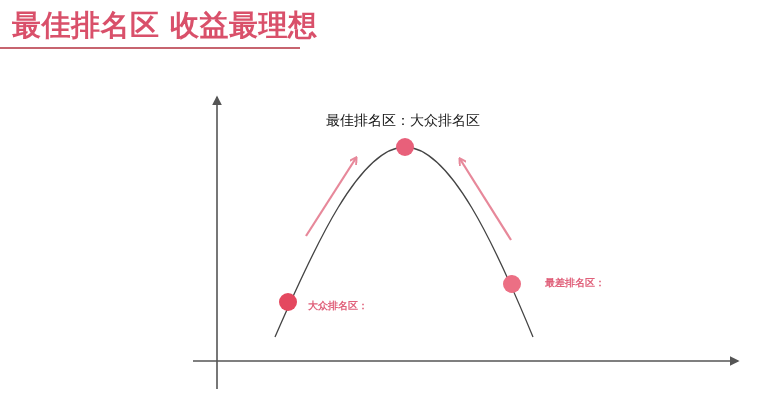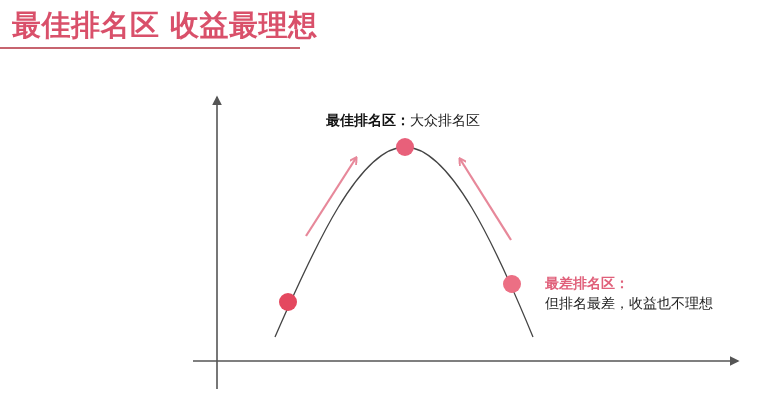--- a/index.html
+++ b/index.html
@@ -10,23 +10,23 @@
   .title {
     position: absolute; left: 12px; top: 6px;
     font-size: 29px; font-weight: bold; color: #d9506a; letter-spacing: 0.5px;
     white-space: nowrap;
     text-align: right;
   }
   .title-underline {
     position: absolute; left: 0; top: 47px; width: 300px; height: 2px; background: #c7646f;
   }
   svg.diagram { position: absolute; left: 0; top: 0; }
-  .label { position: absolute; white-space: nowrap; font-size: 14px; line-height: 20px; color: #222; }
+  .label { position: absolute; white-space: nowrap; font-size: 10px; line-height: 20px; color: #222; }
   .label .head-pink { color: #e0607a; font-weight: bold; }
-  .label .head-dark { color: #111; font-weight: bold; }
+  .label .head-dark { color: #111; font-weight: normal; }
   .peak-label { left: 326px; top: 110px; font-size: 14px; }
   .left-label { left: 308px; top: 296px; }
   .right-label { left: 545px; top: 273px; }
 </style>
 </head>
 <body>
 
 <div class="title">最佳排名区 收益最理想</div>
 <div class="title-underline"></div>
 
@@ -53,18 +53,18 @@
   <circle cx="405" cy="147" r="9" fill="#e8607a"></circle>
   <circle cx="288" cy="302" r="9" fill="#e4485f"></circle>
   <circle cx="512" cy="284" r="9" fill="#ec6f84"></circle>
 </svg>
 
 <div class="label peak-label">
   <span class="head-dark">最佳排名区：</span><span>大众排名区</span>
 </div>
 
 <div class="label left-label">
+  <div class="head-pink">大众排名区：</div>
 </div>
 
 <div class="label right-label">
   <div class="head-pink">最差排名区：</div>
-  <div>但排名最差，收益也不理想</div>
 </div>
 
 </body></html>

